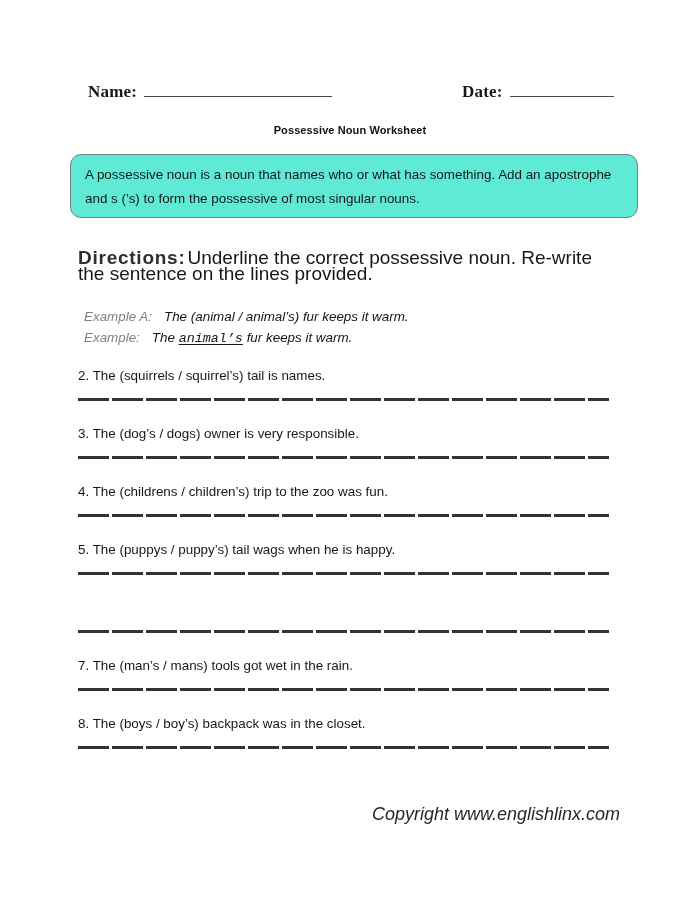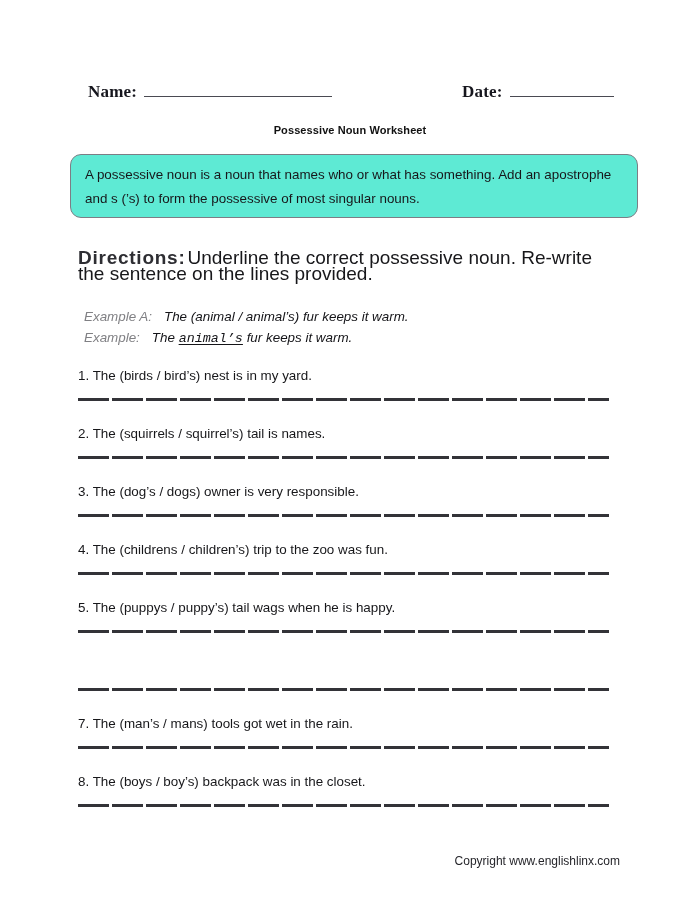--- a/index.html
+++ b/index.html
@@ -165,24 +165,25 @@
         #ffffff 34px);
     background-position: 0 1px;
     background-size: 34px 3px;
     background-repeat: repeat-x;
   }
 
   
   .footer {
     position: absolute;
     right: 80px;
-    top: 854px;
-    font-size: 12px;
+    top: 804px;
+    font-size: 18px;
     color: #26262b;
     white-space: nowrap;
+    font-style: italic;
   }
 </style>
 </head>
 <body>
 
 <div class="page">
 
   <div class="header-row">
     <div class="field field-name">
       <span class="field-label">Name:</span>
@@ -208,24 +209,20 @@
     <div class="example-line">
       <span class="example-tag">Example A:</span><span>The (animal / animal’s) fur keeps it warm.</span>
     </div>
     <div class="example-line">
       <span class="example-tag">Example:</span><span>The </span><span class="answer-underline">animal’s</span><span> fur keeps it warm.</span>
     </div>
   </div>
 
   <div class="questions" id="questions-container">
       <div class="question-item">
-        <div class="question-text"><span>1.</span> <span>The (birds / bird’s) nest is in my yard.</span></div>
-        <div class="answer-rule"></div>
-      </div>
-      <div class="question-item">
         <div class="question-text"><span>2.</span> <span>The (squirrels / squirrel’s) tail is names.</span></div>
         <div class="answer-rule"></div>
       </div>
       <div class="question-item">
         <div class="question-text"><span>3.</span> <span>The (dog’s / dogs) owner is very responsible.</span></div>
         <div class="answer-rule"></div>
       </div>
       <div class="question-item">
         <div class="question-text"><span>4.</span> <span>The (childrens / children’s) trip to the zoo was fun.</span></div>
         <div class="answer-rule"></div>

